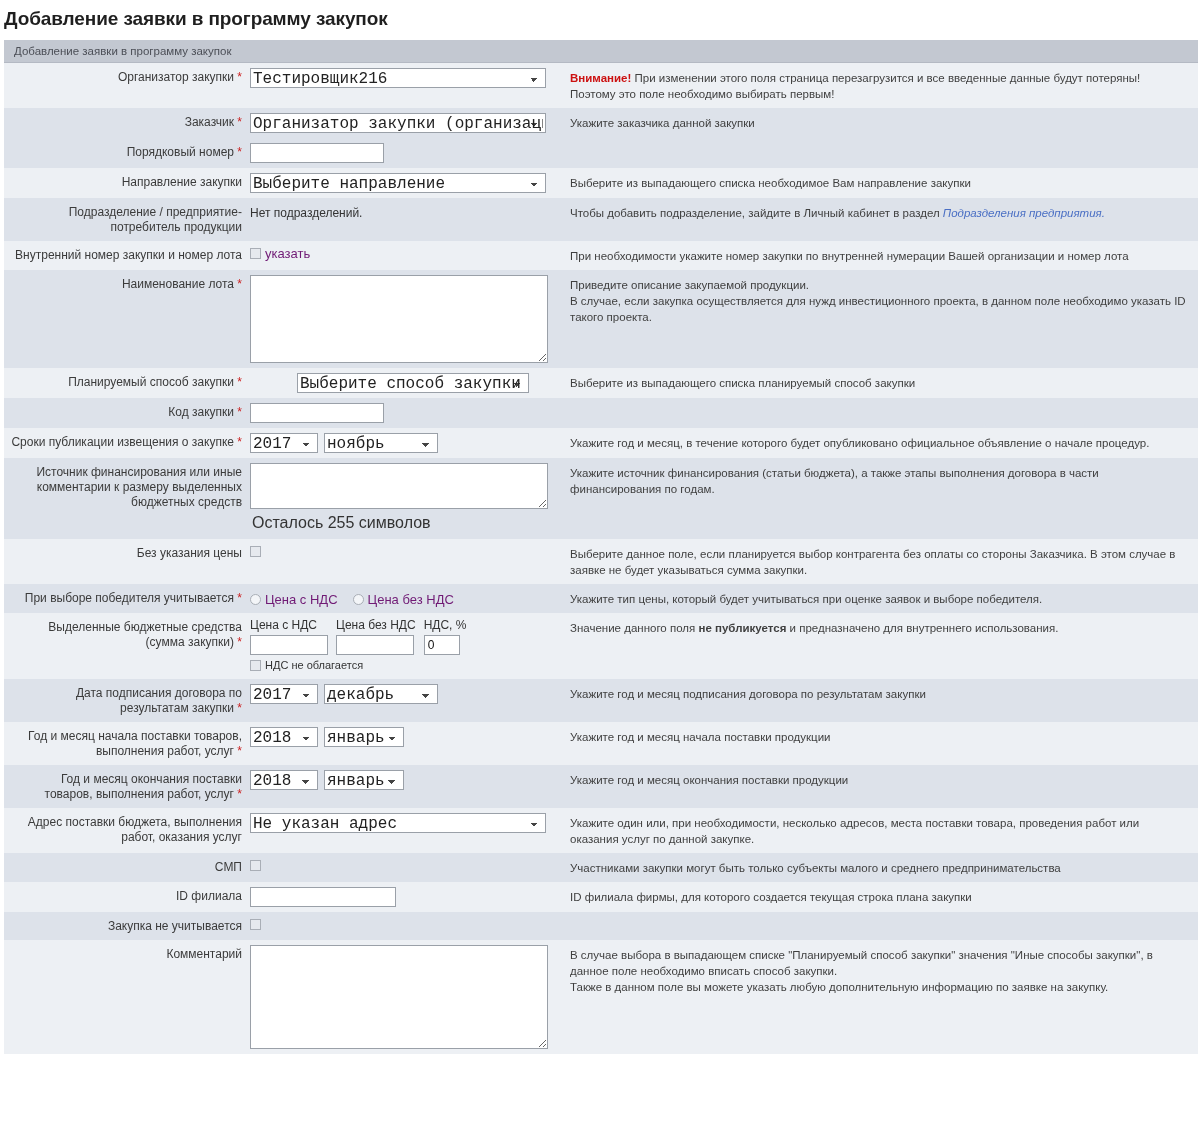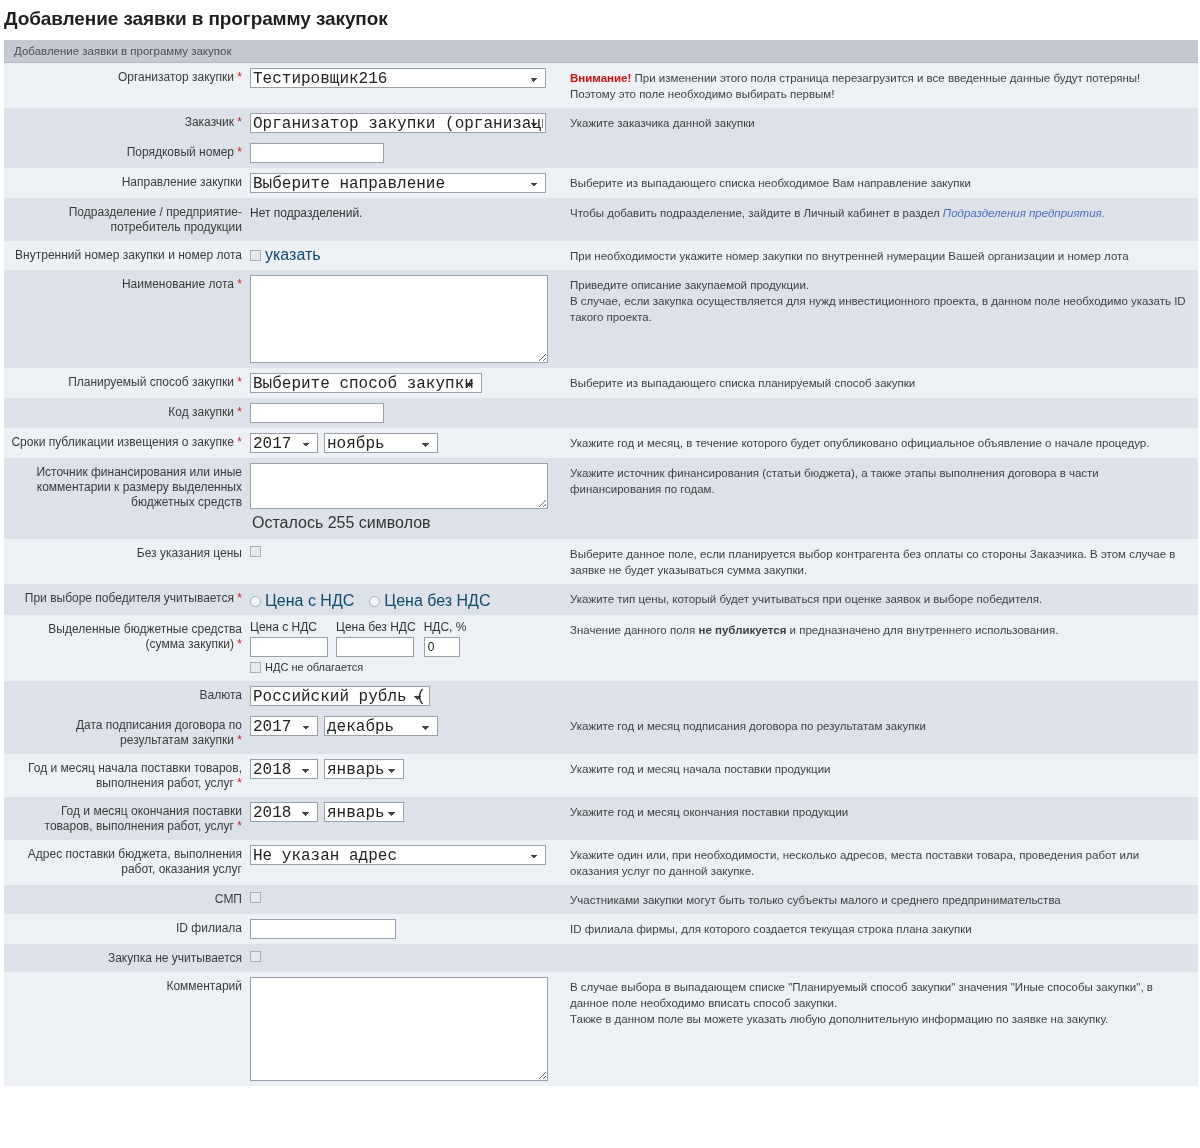--- a/index.html
+++ b/index.html
@@ -77,21 +77,21 @@
     background-image:
       linear-gradient(45deg, transparent 50%, #444 50%),
       linear-gradient(135deg, #444 50%, transparent 50%);
     background-position:
       calc(100% - 11px) 9px,
       calc(100% - 7px) 9px;
     background-size: 4px 4px, 4px 4px;
     background-repeat: no-repeat;
   }
   select.w-wide  { width: 296px; }
-  select.w-mid   { width: 232px; }
+  select.w-mid   { width: 232px; margin-left: 47px; }
   select.w-med   { width: 188px; }
   select.w-year  { width: 68px;  }
   select.w-month { width: 114px; }
   select.w-month-sm { width: 80px; }
   select.w-cur   { width: 180px; }
 
   input.txt {
     font-family: "Liberation Sans", sans-serif;
     font-size: 12px;
     color: #111;
@@ -128,21 +128,21 @@
     background: #e6e9ee;
     vertical-align: middle;
   }
   input.rb {
     -webkit-appearance: none; -moz-appearance: none; appearance: none;
     width: 11px; height: 11px; margin: 0;
     border: 1px solid #a9aeb6; border-radius: 50%;
     background: #f3f5f8;
     vertical-align: middle;
   }
-  .cb-label { font-size: 16px; color: #0c4a6e; }
+  .cb-label { font-size: 13px; color: #701a75; }
   .cb-label-sm { font-size: 11px; color: #333; }
   .radio-group { display: flex; align-items: center; gap: 5px; padding-top: 3px; }
   .radio-item { display: inline-flex; align-items: center; gap: 4px; margin-right: 10px; }
 
   .plain-val { font-size: 12px; color: #333; padding-top: 3px; }
   .counter   { font-size: 16px; color: #333; padding: 5px 0 2px 2px; }
   a.lnk { color: #4a6fc4; text-decoration: none; font-style: italic; }
   .bold { font-weight: bold; }
   .warn-word { color: #cc1111; font-weight: bold; }
 
@@ -345,29 +345,20 @@
           <label class="cbwrap vat-free">
             <input class="cb" type="checkbox" style="">
             <span class="cb-label-sm">НДС не облагается</span>
           </label>
         </td>
         <td class="hint">
           <span>Значение данного поля </span><span class="bold">не публикуется</span><span> и предназначено для внутреннего использования.</span>
         </td>
       </tr>
 
-      <tr class="row-b">
-        <td class="lab">Валюта</td>
-        <td class="fld">
-          <select class="sel w-cur">
-            <option>Российский рубль (RUB)</option>
-          </select>
-        </td>
-        <td class="hint"></td>
-      </tr>
 
 
       <tr class="row-b">
         <td class="lab">
           <span>Дата подписания договора по результатам закупки</span> <span class="req">*</span>
         </td>
         <td class="fld">
           <div class="date-grid">
             <select class="sel w-year">
               <option>2017</option>

